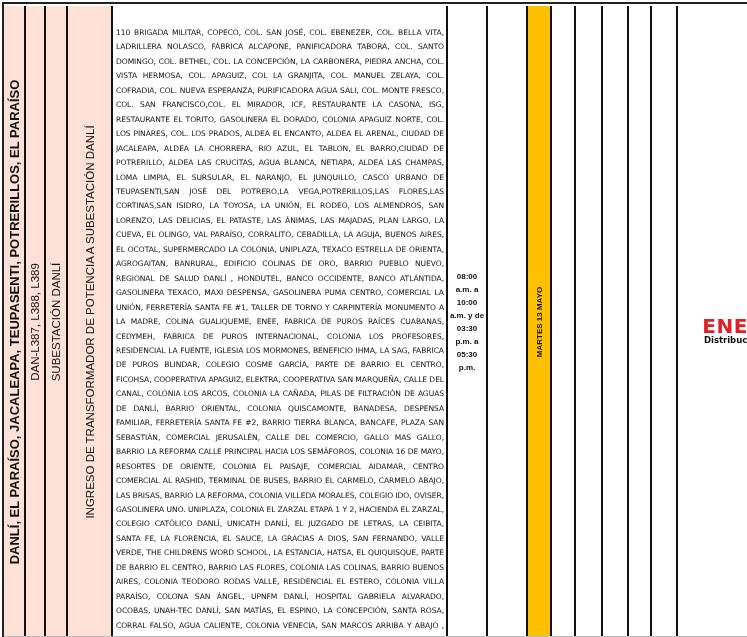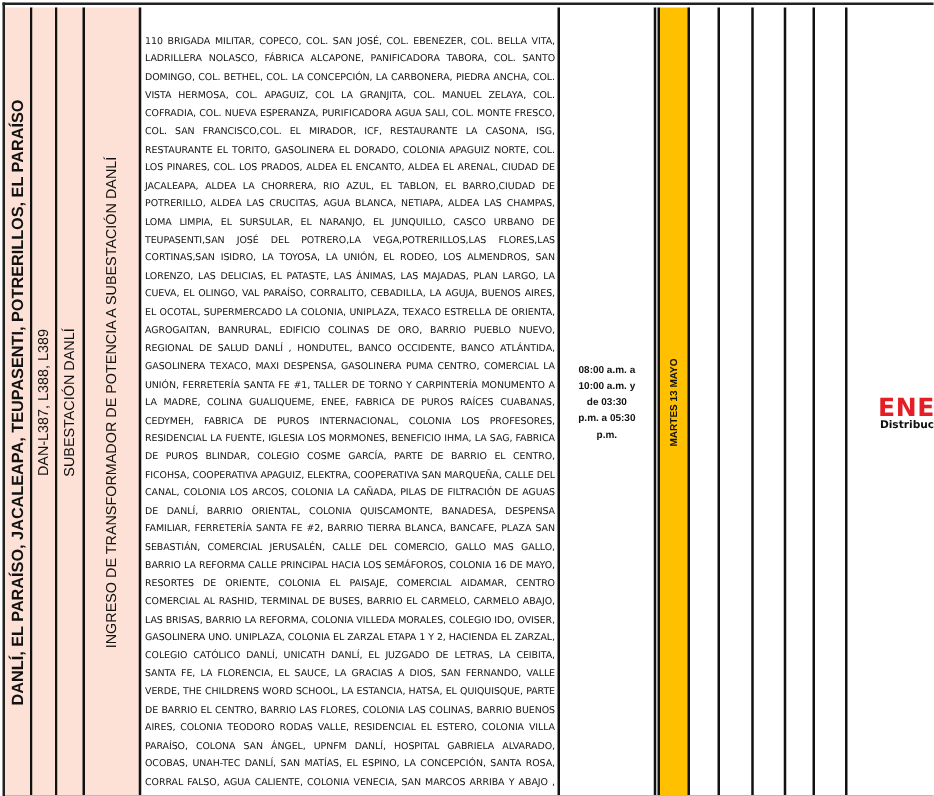--- a/index.html
+++ b/index.html
@@ -38,21 +38,21 @@
   </div>
 
   <div class="col pink" style="left:64px; width:45px;">
     <span class="vtext v-reg">INGRESO DE TRANSFORMADOR DE POTENCIA A SUBESTACIÓN DANLÍ</span>
   </div>
 
   <div class="col desc" style="left:109px; width:335px;">
     <span>110 BRIGADA MILITAR, COPECO, COL. SAN JOSÉ, COL. EBENEZER, COL. BELLA VITA, LADRILLERA NOLASCO, FÁBRICA ALCAPONE, PANIFICADORA TABORA, COL. SANTO DOMINGO, COL. BETHEL, COL. LA CONCEPCIÓN, LA CARBONERA, PIEDRA ANCHA, COL. VISTA HERMOSA, COL. APAGUIZ, COL LA GRANJITA, COL. MANUEL ZELAYA, COL. COFRADIA, COL. NUEVA ESPERANZA, PURIFICADORA AGUA SALI, COL. MONTE FRESCO, COL. SAN FRANCISCO,COL. EL MIRADOR, ICF, RESTAURANTE LA CASONA, ISG, RESTAURANTE EL TORITO, GASOLINERA EL DORADO, COLONIA APAGUIZ NORTE, COL. LOS PINARES, COL. LOS PRADOS, ALDEA EL ENCANTO, ALDEA EL ARENAL, CIUDAD DE JACALEAPA, ALDEA LA CHORRERA, RIO AZUL, EL TABLON, EL BARRO,CIUDAD DE POTRERILLO, ALDEA LAS CRUCITAS, AGUA BLANCA, NETIAPA, ALDEA LAS CHAMPAS, LOMA LIMPIA, EL SURSULAR, EL NARANJO, EL JUNQUILLO, CASCO URBANO DE TEUPASENTI,SAN JOSÉ DEL POTRERO,LA VEGA,POTRERILLOS,LAS FLORES,LAS CORTINAS,SAN ISIDRO, LA TOYOSA, LA UNIÓN, EL RODEO, LOS ALMENDROS, SAN LORENZO, LAS DELICIAS, EL PATASTE, LAS ÁNIMAS, LAS MAJADAS, PLAN LARGO, LA CUEVA, EL OLINGO, VAL PARAÍSO, CORRALITO, CEBADILLA, LA AGUJA, BUENOS AIRES, EL OCOTAL, SUPERMERCADO LA COLONIA, UNIPLAZA, TEXACO ESTRELLA DE ORIENTA, AGROGAITAN, BANRURAL, EDIFICIO COLINAS DE ORO, BARRIO PUEBLO NUEVO, REGIONAL DE SALUD DANLÍ , HONDUTEL, BANCO OCCIDENTE, BANCO ATLÁNTIDA, GASOLINERA TEXACO, MAXI DESPENSA, GASOLINERA PUMA CENTRO, COMERCIAL LA UNIÓN, FERRETERÍA SANTA FE #1, TALLER DE TORNO Y CARPINTERÍA MONUMENTO A LA MADRE, COLINA GUALIQUEME, ENEE, FABRICA DE PUROS RAÍCES CUABANAS, CEDYMEH, FABRICA DE PUROS INTERNACIONAL, COLONIA LOS PROFESORES, RESIDENCIAL LA FUENTE, IGLESIA LOS MORMONES, BENEFICIO IHMA, LA SAG, FABRICA DE PUROS BLINDAR, COLEGIO COSME GARCÍA, PARTE DE BARRIO EL CENTRO, FICOHSA, COOPERATIVA APAGUIZ, ELEKTRA, COOPERATIVA SAN MARQUEÑA, CALLE DEL CANAL, COLONIA LOS ARCOS, COLONIA LA CAÑADA, PILAS DE FILTRACIÓN DE AGUAS DE DANLÍ, BARRIO ORIENTAL, COLONIA QUISCAMONTE, BANADESA, DESPENSA FAMILIAR, FERRETERÍA SANTA FE #2, BARRIO TIERRA BLANCA, BANCAFE, PLAZA SAN SEBASTIÁN, COMERCIAL JERUSALÉN, CALLE DEL COMERCIO, GALLO MAS GALLO, BARRIO LA REFORMA CALLE PRINCIPAL HACIA LOS SEMÁFOROS, COLONIA 16 DE MAYO, RESORTES DE ORIENTE, COLONIA EL PAISAJE, COMERCIAL AIDAMAR, CENTRO COMERCIAL AL RASHID, TERMINAL DE BUSES, BARRIO EL CARMELO, CARMELO ABAJO, LAS BRISAS, BARRIO LA REFORMA, COLONIA VILLEDA MORALES, COLEGIO IDO, OVISER, GASOLINERA UNO. UNIPLAZA, COLONIA EL ZARZAL ETAPA 1 Y 2, HACIENDA EL ZARZAL, COLEGIO CATÓLICO DANLÍ, UNICATH DANLÍ, EL JUZGADO DE LETRAS, LA CEIBITA, SANTA FE, LA FLORENCIA, EL SAUCE, LA GRACIAS A DIOS, SAN FERNANDO, VALLE VERDE, THE CHILDRENS WORD SCHOOL, LA ESTANCIA, HATSA, EL QUIQUISQUE, PARTE DE BARRIO EL CENTRO, BARRIO LAS FLORES, COLONIA LAS COLINAS, BARRIO BUENOS AIRES, COLONIA TEODORO RODAS VALLE, RESIDENCIAL EL ESTERO, COLONIA VILLA PARAÍSO, COLONA SAN ÁNGEL, UPNFM DANLÍ, HOSPITAL GABRIELA ALVARADO, OCOBAS, UNAH-TEC DANLÍ, SAN MATÍAS, EL ESPINO, LA CONCEPCIÓN, SANTA ROSA, CORRAL FALSO, AGUA CALIENTE, COLONIA VENECIA, SAN MARCOS ARRIBA Y ABAJO , ACILO DE ANCIANOS SAN JUDAS TADEO, ARAULI, LINACA, SAN DE JUAN DE LINACA, EL CACAO, CUSCATECA, LA MAJADA, QUISGUALAGUA, FABRICA CAMACHO, EL PESCADERO, CUYALI, LOS TERRONES, SOGIMEX, COLONIA 24 DE DICIEMBRE, PARAÍSO CIGAR, ITAF, EL PARAÍSO, LAS MANOS, LOS ÁNGELES, LOS LIMONES, LAS LIMAS, EL CANTÓN, ADUANA LAS MANOS, EL VERDUM, EL RODEO, LOS HIGUEROS, SAN CRUZ, ALAUCA, LAS MANZANILLAS, LOS HIGUERITOS, SAN ANTONIO DE ALAUCA, EL JICARO, MOMOTOMBO, OROPOLI, EL CHAGUITE, CORRALITO.</span>
   </div>
 
-  <div class="col time" style="left:444px; width:77px;">
+  <div class="col time" style="left:444px; width:40px;">
     <span style="display:block; width:50px;">08:00 a.m. a 10:00 a.m. y de 03:30 p.m. a 05:30 p.m.</span>
   </div>
 
   <div class="col" style="left:500px; width:24px;"></div>
 
   <div class="col yellow" style="left:524px; width:24px;">
     <span class="vtext v-date">MARTES 13 MAYO</span>
   </div>
 
   <div class="col" style="left:548px; width:24px;"></div>

